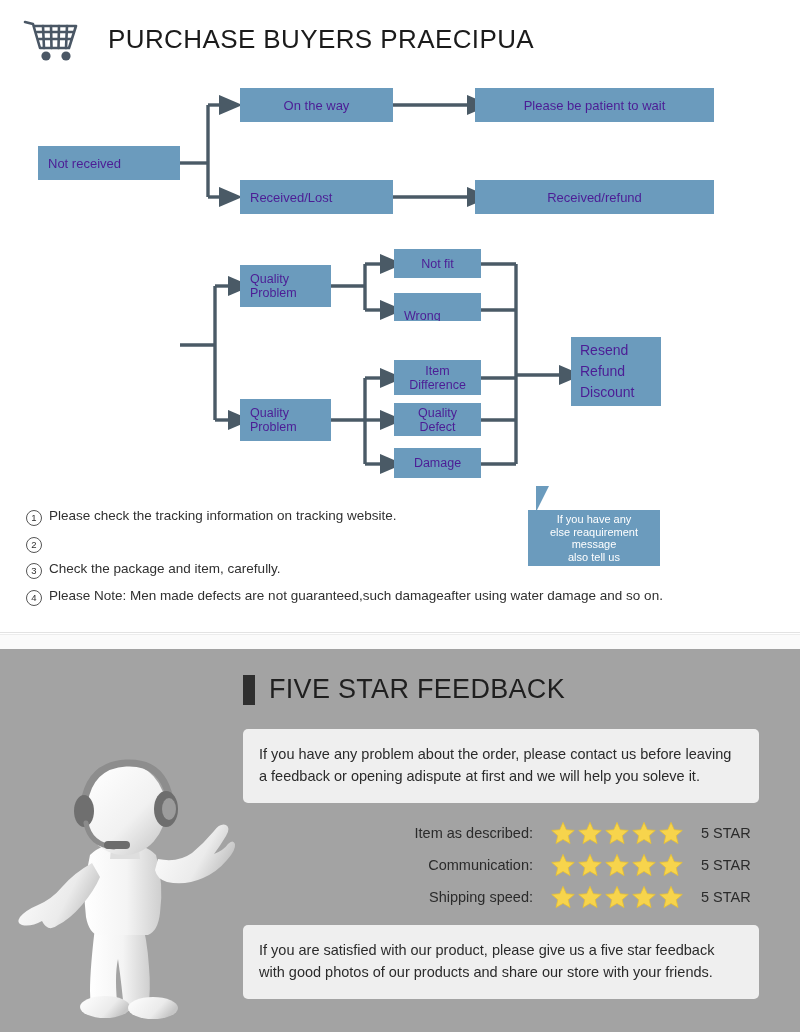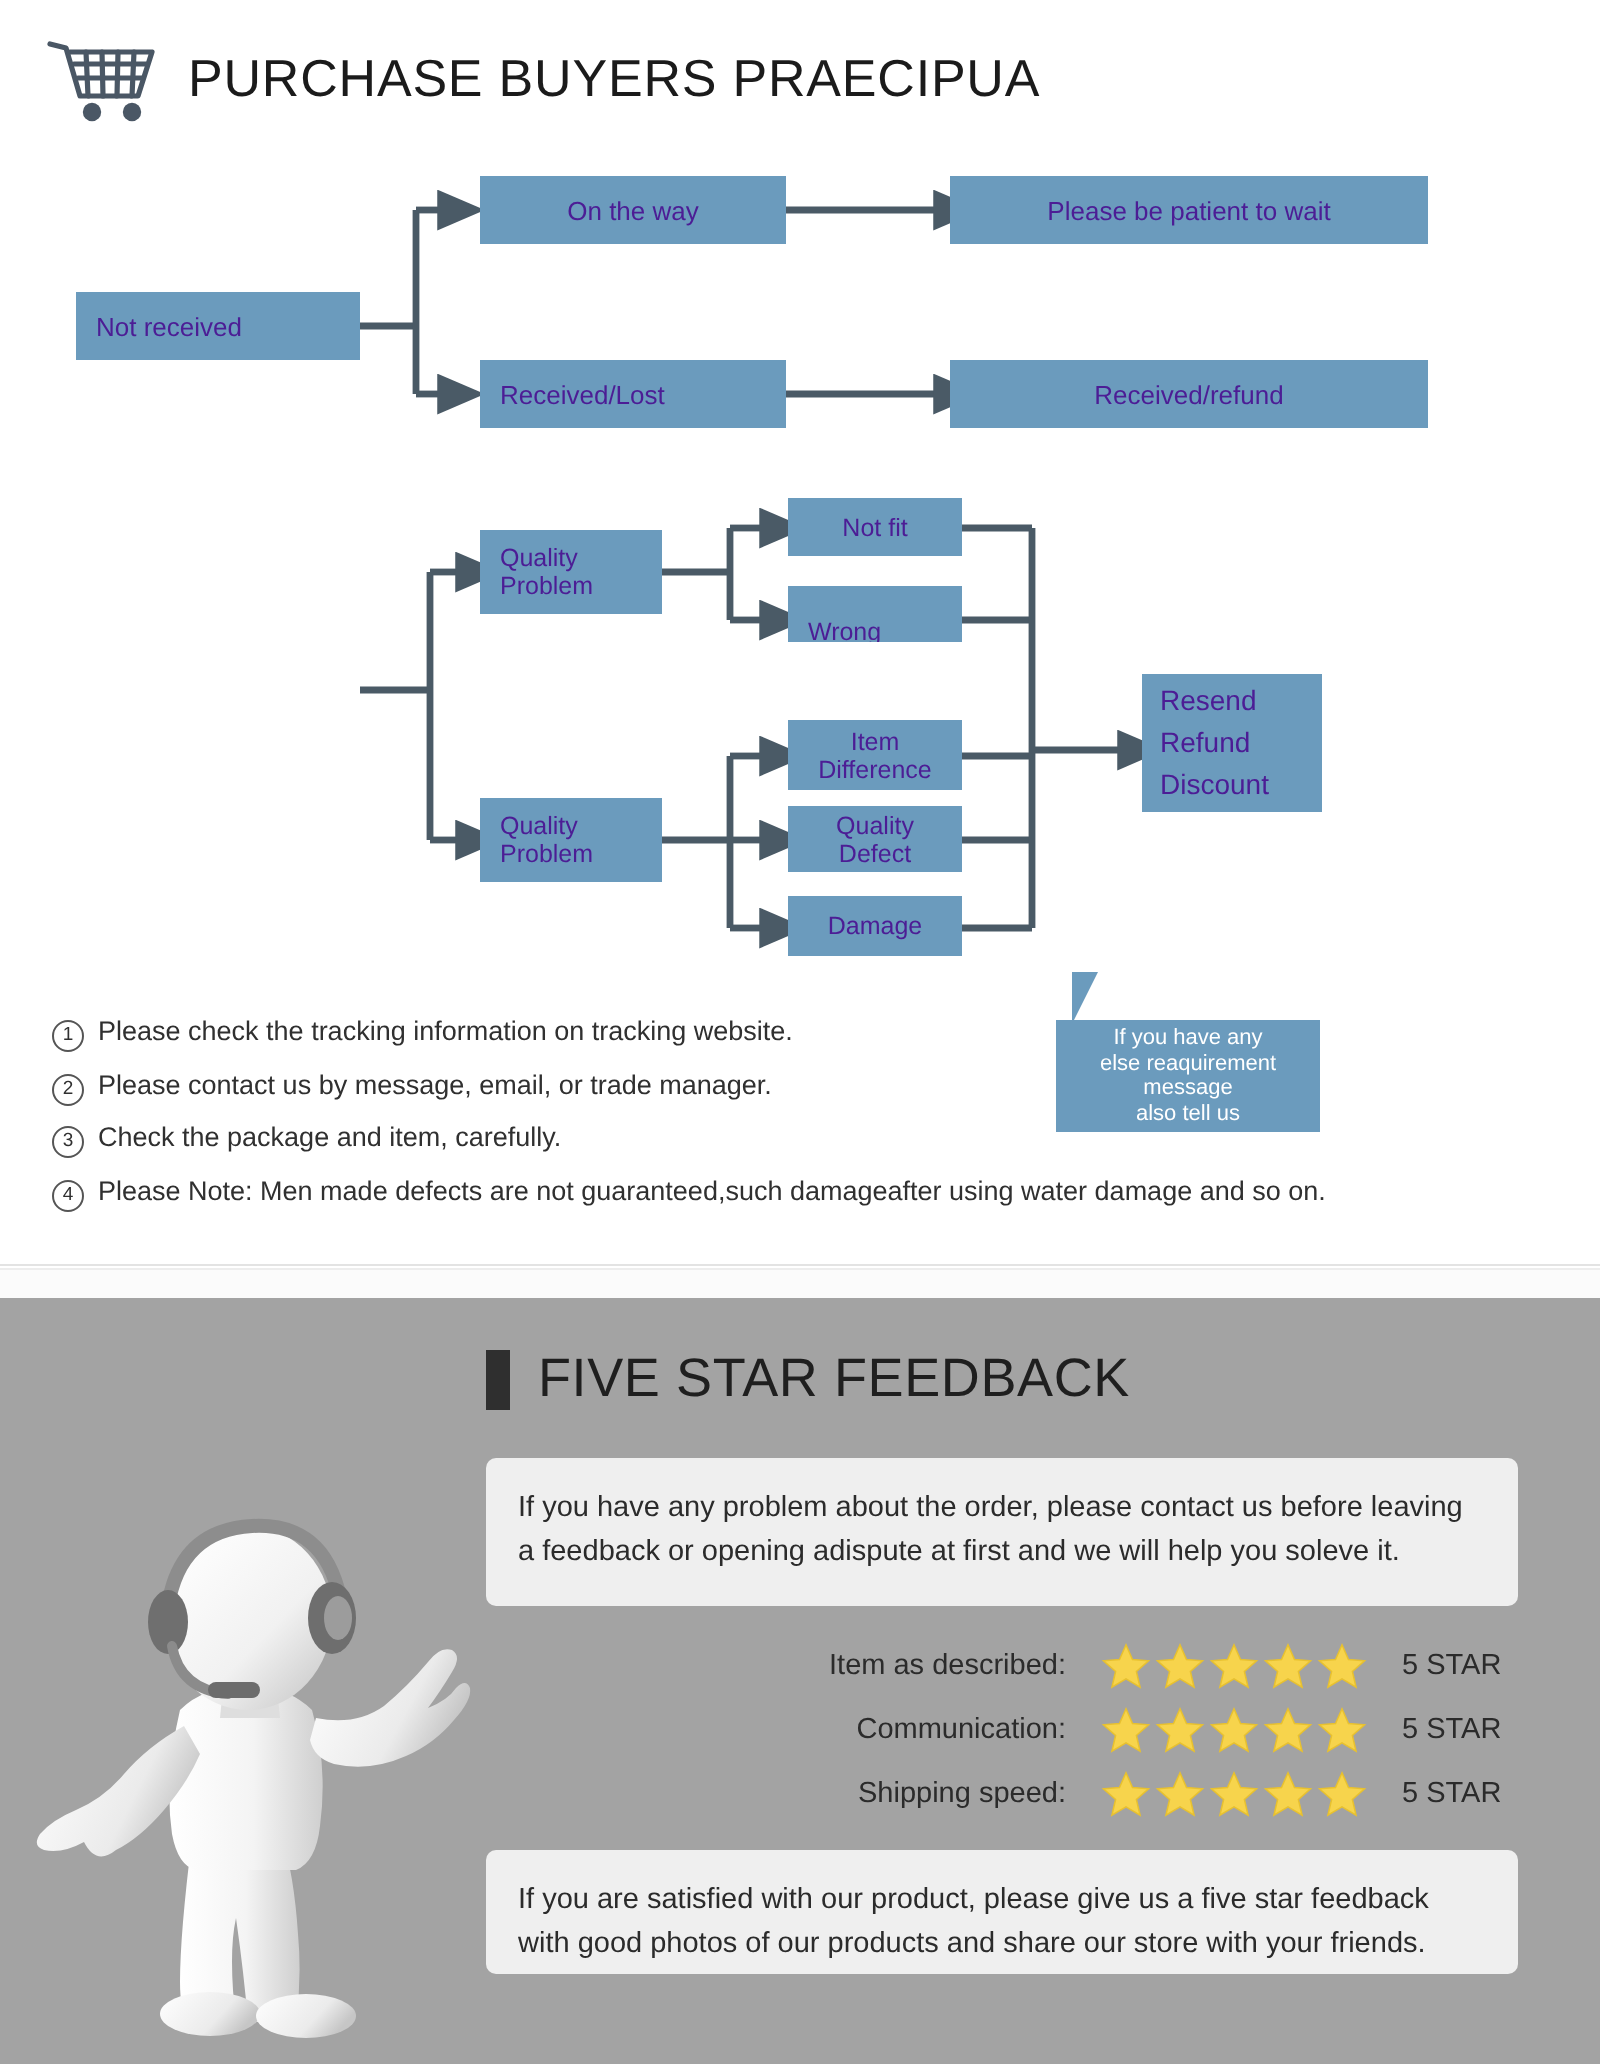--- a/index.html
+++ b/index.html
@@ -13,21 +13,21 @@
 
   
   #section-purchase{
     position:absolute;left:0;top:0;width:800px;height:633px;
     background:#ffffff;
     box-sizing:border-box;
     border-bottom:1px solid #e3e3e3;
   }
   #purchase-header{
     position:absolute;left:22px;top:14px;
-    display:flex;align-items:center;gap:14px;
+    display:flex;align-items:center;gap:28px;
   }
   #cart-icon{width:58px;height:50px;display:block;}
   #purchase-title{
     font-size:26px;letter-spacing:.4px;color:#1b1b1b;
     font-family:"Liberation Sans", sans-serif;
     white-space:nowrap;
   }
 
   
   #flow-canvas{
@@ -114,21 +114,21 @@
   .rating-label{
     font-size:14.5px;color:#2b2b2b;text-align:right;white-space:nowrap;
   }
   .stars{display:flex;gap:1px;align-items:center;width:148px;justify-content:center;}
   .star{width:26px;height:26px;display:block;}
   .rating-value{font-size:14.5px;color:#2b2b2b;width:58px;white-space:nowrap;}
 
   #fs-note-bottom{
     position:absolute;left:243px;top:276px;width:516px;
     background:#efefef;border-radius:5px;
-    padding:14px 16px 4px 16px;box-sizing:border-box;
+    padding:14px 16px 16px 16px;box-sizing:border-box;
     font-size:14.5px;line-height:22px;color:#2b2b2b;
   }
 </style>
 </head>
 <body>
 
 <div id="section-purchase">
 
   <div id="purchase-header">
     <svg id="cart-icon" viewBox="0 0 58 50">
@@ -263,21 +263,20 @@
     </div>
   </div>
 
   <div id="notes">
     <div class="note-row">
       <span class="note-num">1</span>
       <span>Please check the tracking information on tracking website.</span>
     </div>
     <div class="note-row">
       <span class="note-num">2</span>
-      <span>Please contact us by message, email, or trade manager.</span>
     </div>
     <div class="note-row">
       <span class="note-num">3</span>
       <span>Check the package and item, carefully.</span>
     </div>
     <div class="note-row">
       <span class="note-num">4</span>
       <span>Please Note: Men made defects are not guaranteed,such damageafter using water damage and so on.</span>
     </div>
   </div>

